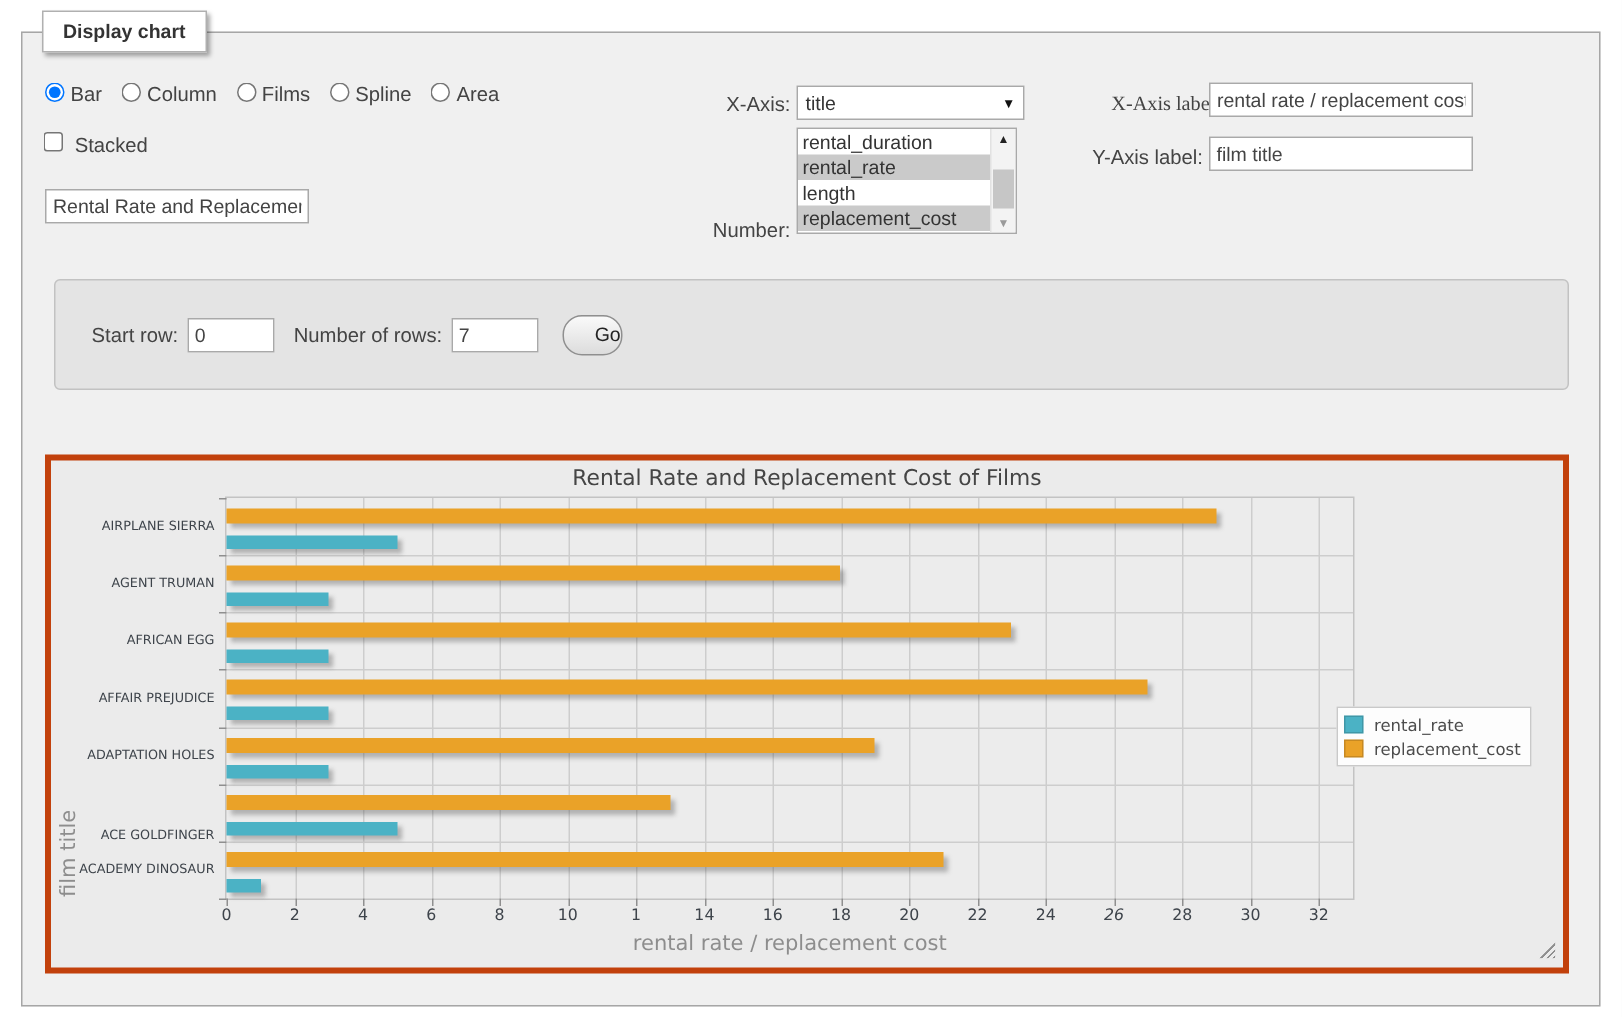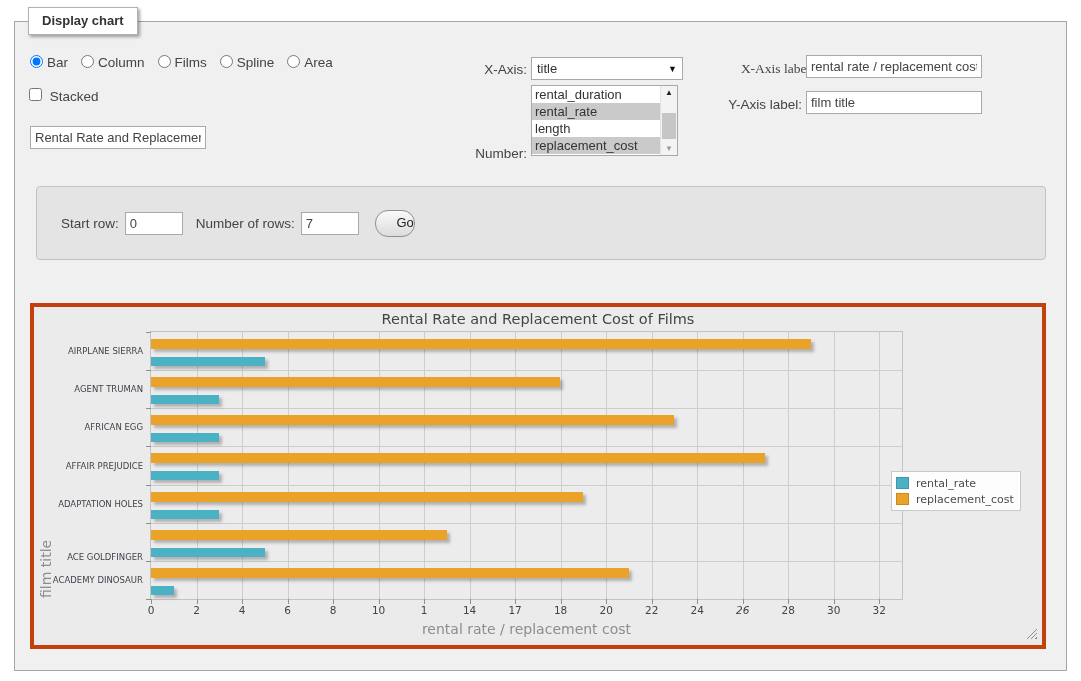--- a/index.html
+++ b/index.html
@@ -161,21 +161,21 @@
         <div class="xtickm" style="left: 227.576px;"></div>
         <div class="xt" style="left: 227.576px;">10</div>
         <div class="vgrid" style="left: 273.091px;"></div>
         <div class="xtickm" style="left: 273.091px;"></div>
         <div class="xt" style="left: 273.091px;">1</div>
         <div class="vgrid" style="left: 318.606px;"></div>
         <div class="xtickm" style="left: 318.606px;"></div>
         <div class="xt" style="left: 318.606px;">14</div>
         <div class="vgrid" style="left: 364.121px;"></div>
         <div class="xtickm" style="left: 364.121px;"></div>
-        <div class="xt" style="left: 364.121px;">17</div>
+        <div class="xt" style="left: 364.121px;">16</div>
         <div class="vgrid" style="left: 409.636px;"></div>
         <div class="xtickm" style="left: 409.636px;"></div>
         <div class="xt" style="left: 409.636px;">18</div>
         <div class="vgrid" style="left: 455.152px;"></div>
         <div class="xtickm" style="left: 455.152px;"></div>
         <div class="xt" style="left: 455.152px;">20</div>
         <div class="vgrid" style="left: 500.667px;"></div>
         <div class="xtickm" style="left: 500.667px;"></div>
         <div class="xt" style="left: 500.667px;">22</div>
         <div class="vgrid" style="left: 546.182px;"></div>

